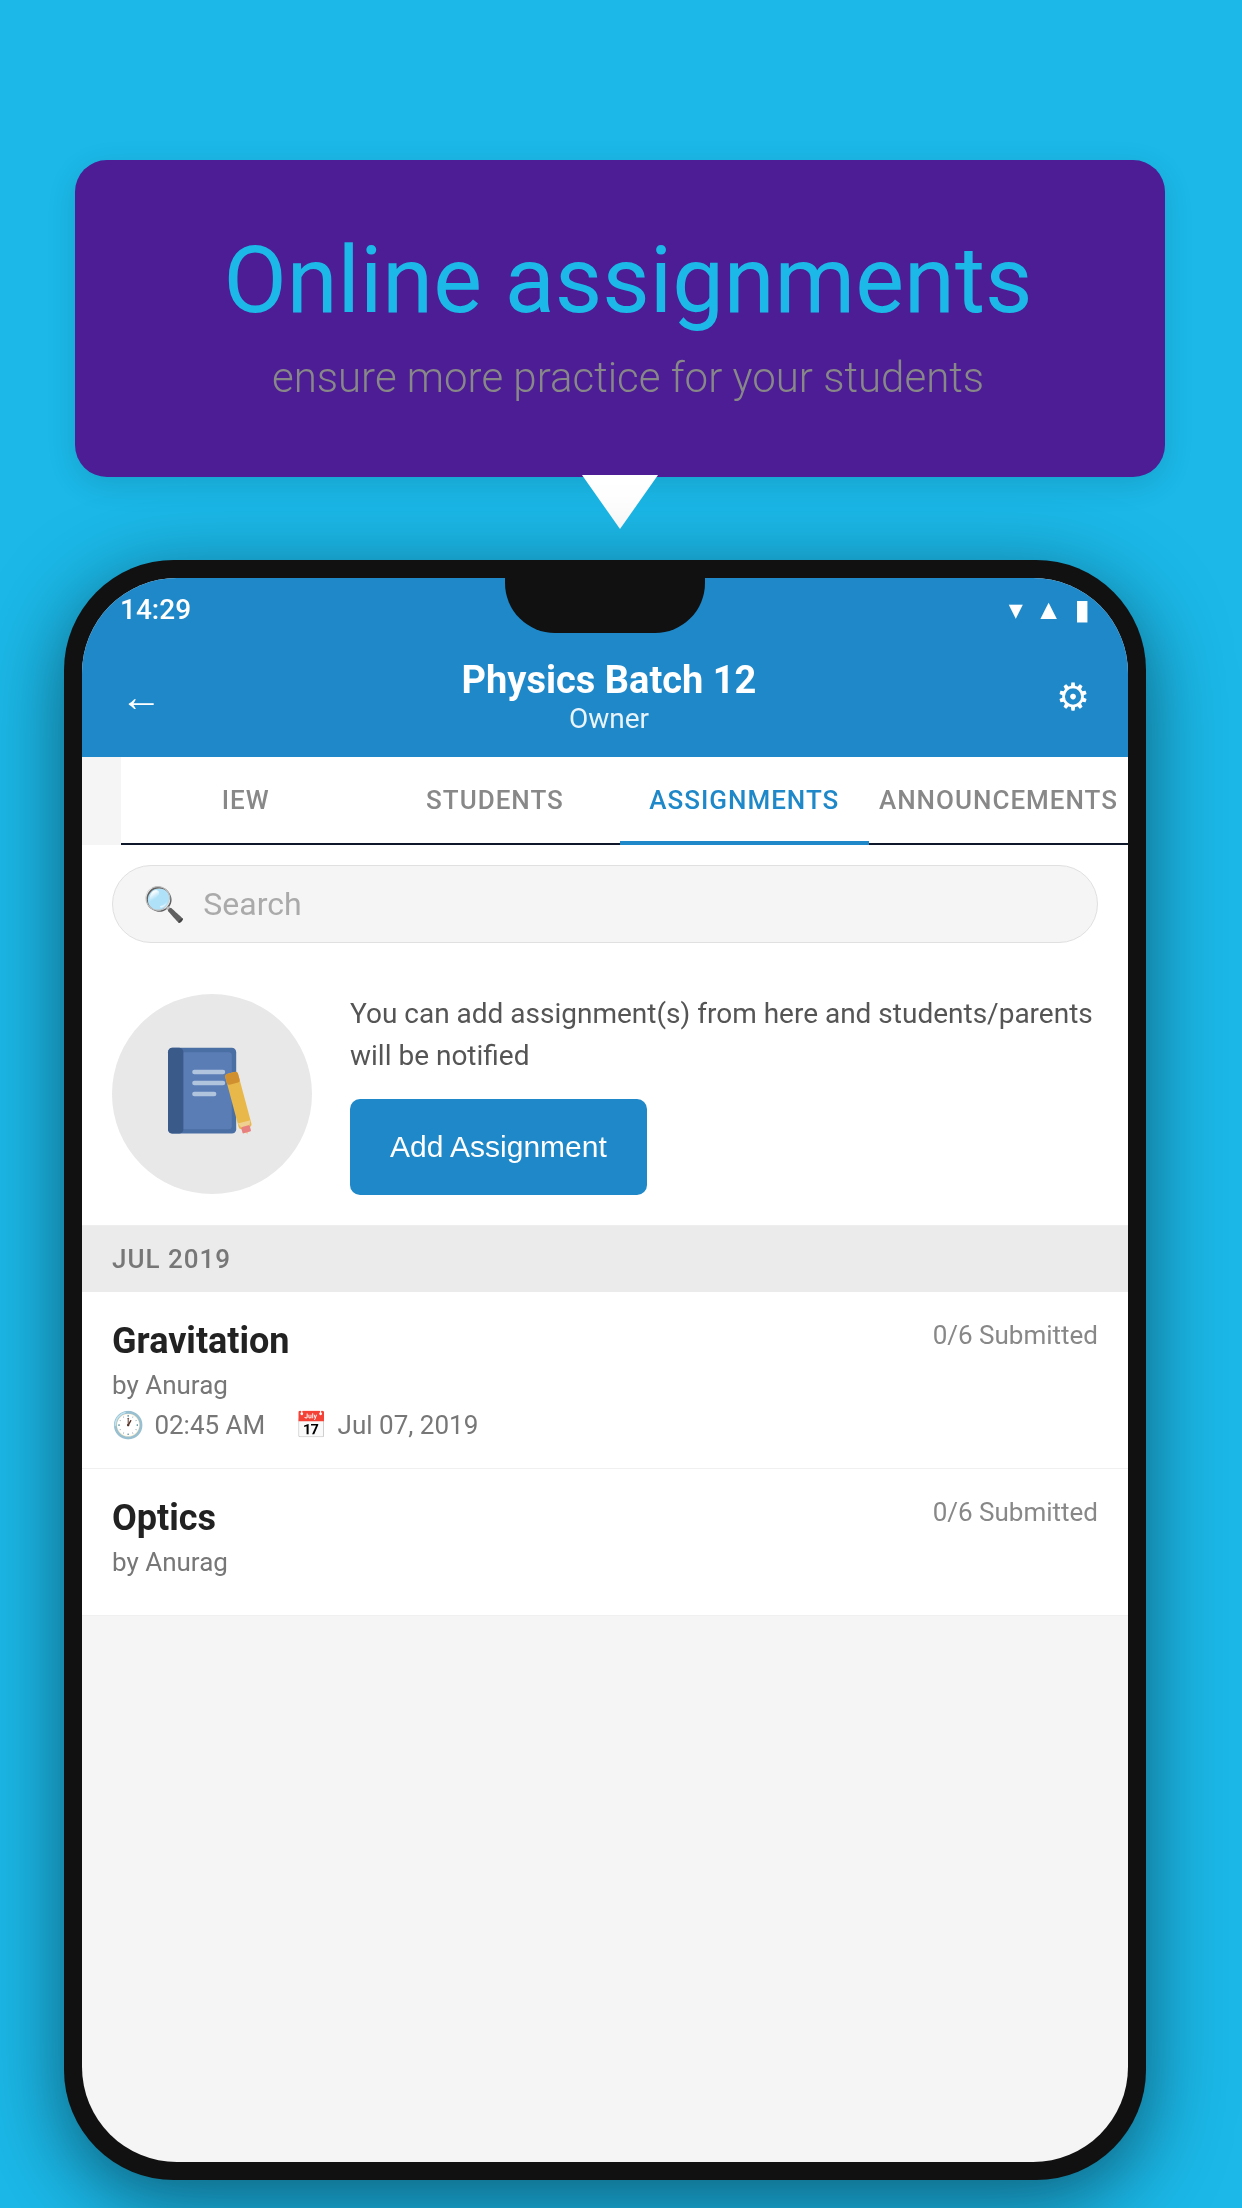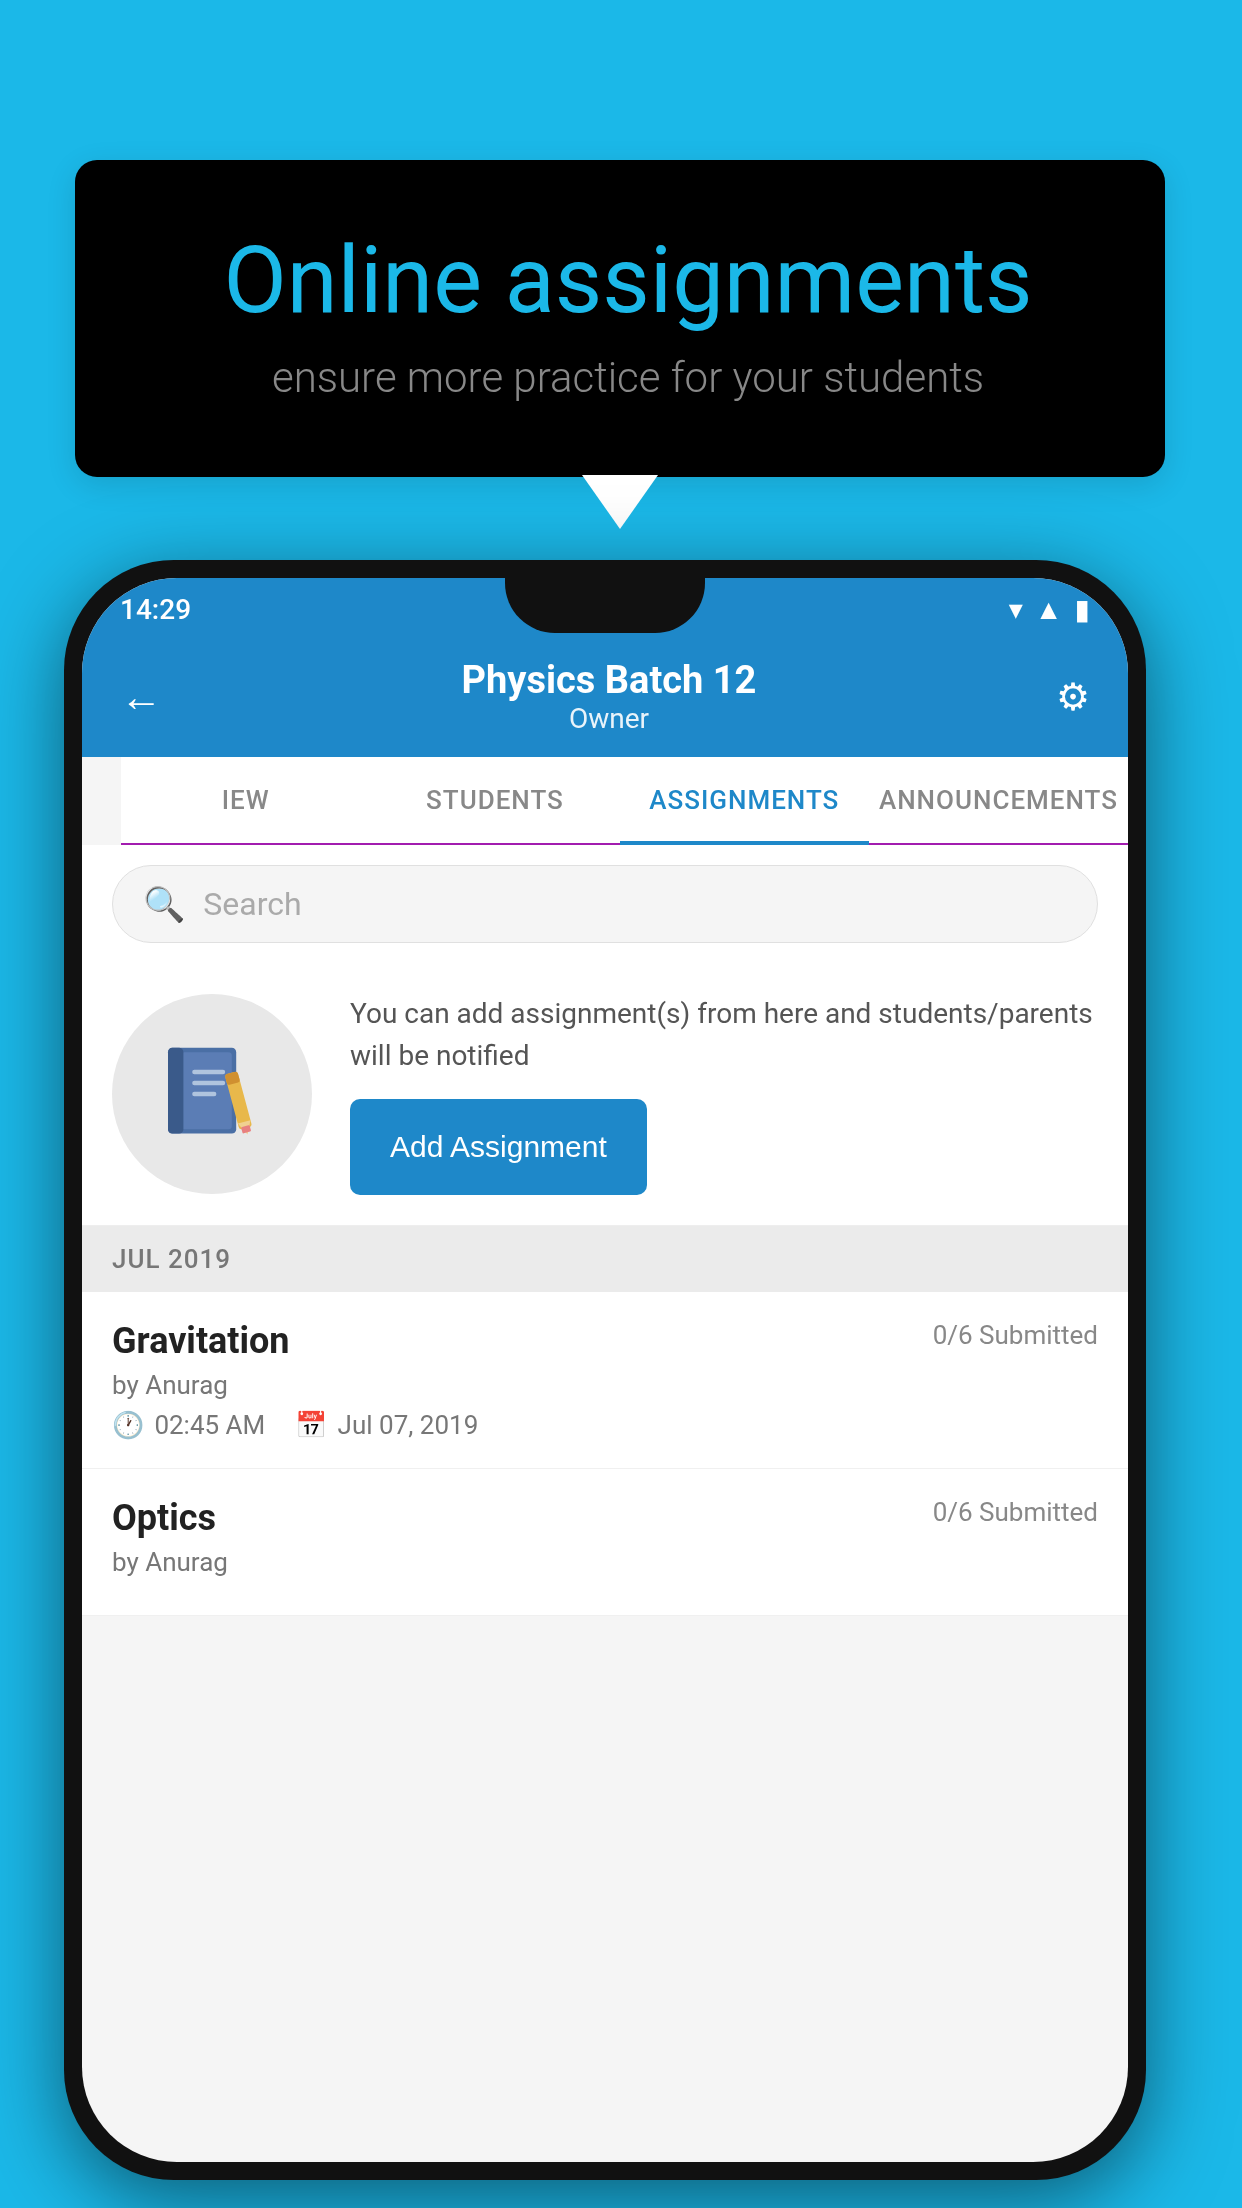--- a/index.html
+++ b/index.html
@@ -15,22 +15,22 @@
 
     
     .promo-container {
       position: absolute;
       top: 160px;
       left: 75px;
       width: 1090px;
     }
 
     .speech-bubble {
-      background: #000000;
-      border-radius: 22px;
+      background: #4c1d95;
+      border-radius: 32px;
       padding: 70px 64px 75px 80px;
       position: relative;
       box-shadow: 0 8px 30px rgba(0,0,0,0.12);
     }
 
     .speech-bubble::after {
       content: '';
       position: absolute;
       bottom: -52px;
       left: 50%;
@@ -157,21 +157,21 @@
     .settings-btn {
       color: white;
       font-size: 38px;
       cursor: pointer;
     }
 
     
     .tabs-bar {
       background: white;
       display: flex;
-      border-bottom: 2px solid #a21caf;
+      border-bottom: 2px solid #0f172a;
       margin-left: 39px;
     }
 
     .tab {
       flex: 1;
       padding: 28px 10px;
       text-align: center;
       font-size: 26px;
       font-weight: 500;
       color: #888;

